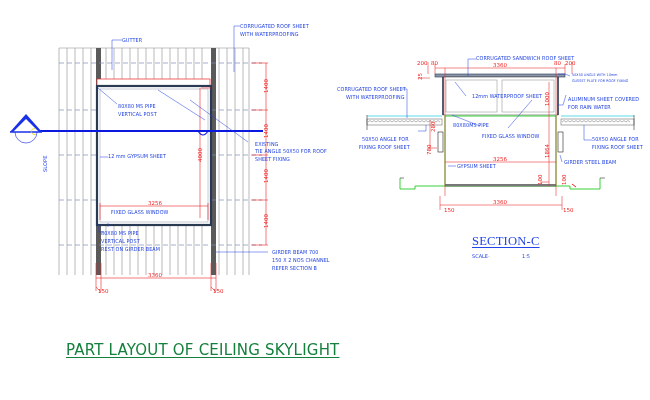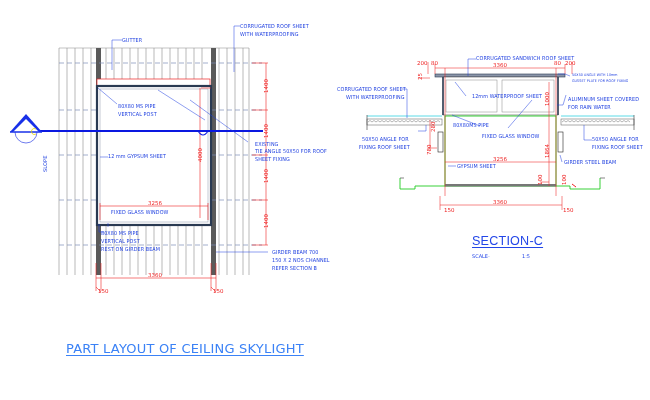--- a/index.html
+++ b/index.html
@@ -2,22 +2,22 @@
 <html><head>
 <meta charset="utf-8">
 <style>
   html, body { margin:0; padding:0; background:#ffffff; }
   body { width:650px; height:400px; overflow:hidden; position:relative; font-family:"DejaVu Sans", sans-serif; }
   #canvas { position:absolute; left:0; top:0; width:650px; height:400px; }
   .lbl { position:absolute; color:#1e3fe0; font-family:"DejaVu Sans Condensed","DejaVu Sans", sans-serif; font-size:5.4px; line-height:7.2px; white-space:nowrap; letter-spacing:0.1px; }
   .lbl.sm { font-size:3.6px; line-height:5px; }
   .dim { position:absolute; color:#ee2424; font-family:"DejaVu Sans", sans-serif; font-size:5.5px; line-height:6px; white-space:nowrap; }
   .dim.v { transform:rotate(-90deg); transform-origin:left top; }
-  .title-main { position:absolute; left:66px; top:341px; color:#3b82f6; font-family:"DejaVu Sans", sans-serif; font-size:13px; letter-spacing:0.2px; text-decoration:underline; text-decoration-thickness:1px; text-underline-offset:2px; white-space:nowrap; }
-  .title-sec { position:absolute; left:472px; top:234px; color:#2346e8; font-family:Liberation Sans, sans-serif; font-size:12.6px; letter-spacing:0.2px; text-decoration:underline; text-decoration-thickness:1px; text-underline-offset:2px; white-space:nowrap; }
+  .title-main { position:absolute; left:66px; top:341px; color:#15803d; font-family:"DejaVu Sans", sans-serif; font-size:15px; letter-spacing:0.2px; text-decoration:underline; text-decoration-thickness:1px; text-underline-offset:2px; white-space:nowrap; }
+  .title-sec { position:absolute; left:472px; top:234px; color:#2346e8; font-family:Liberation Serif, serif; font-size:12.6px; letter-spacing:0.2px; text-decoration:underline; text-decoration-thickness:1px; text-underline-offset:2px; white-space:nowrap; }
   .scale { position:absolute; color:#2346e8; font-family:"DejaVu Sans", sans-serif; font-size:5px; white-space:nowrap; }
   .slope { position:absolute; left:42px; top:172px; color:#1e3fe0; font-size:5.2px; transform:rotate(-90deg); transform-origin:left top; white-space:nowrap; }
 </style>
 </head>
 <body>
 
 <svg id="canvas" viewBox="0 0 650 400" xmlns="http://www.w3.org/2000/svg">
 
   <g>
 

